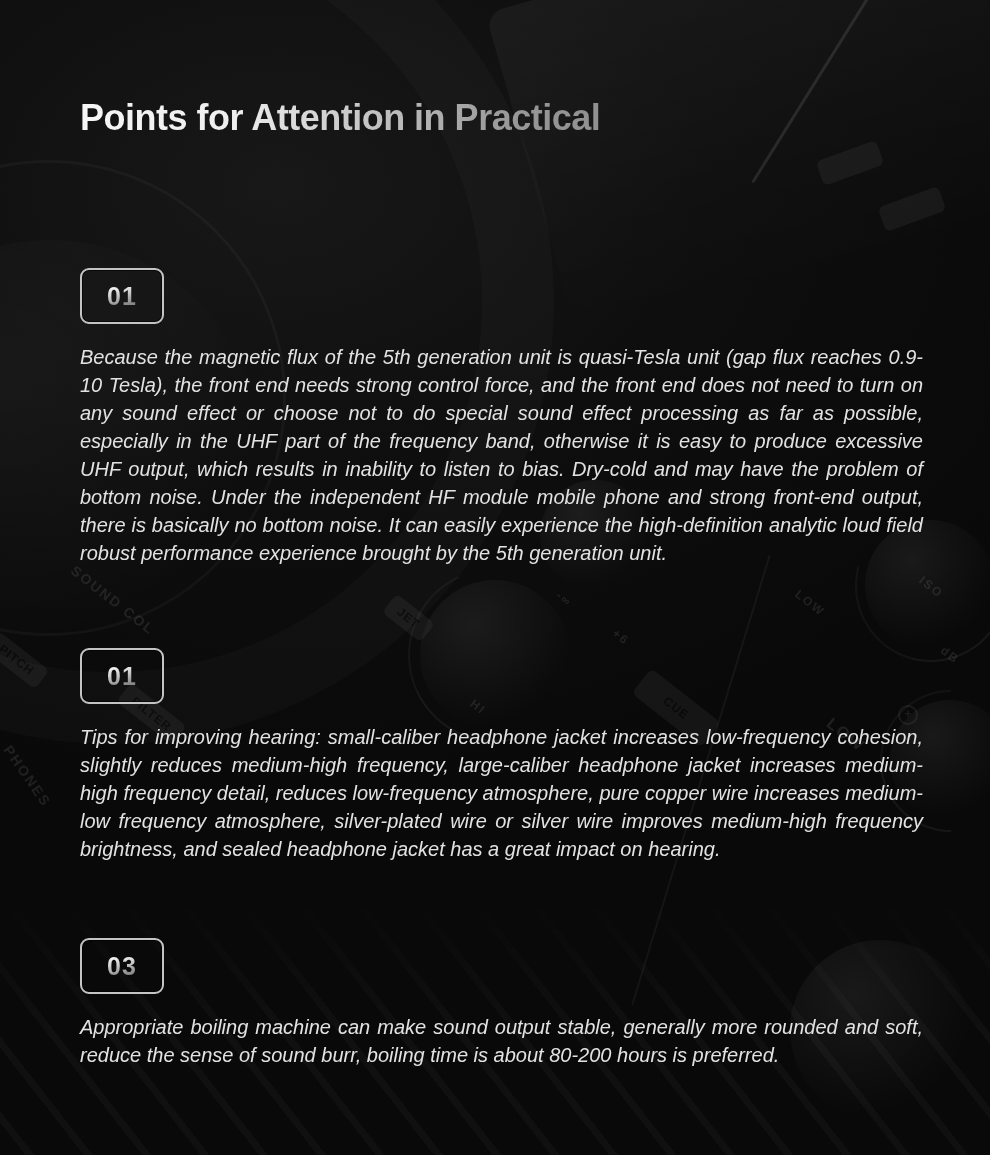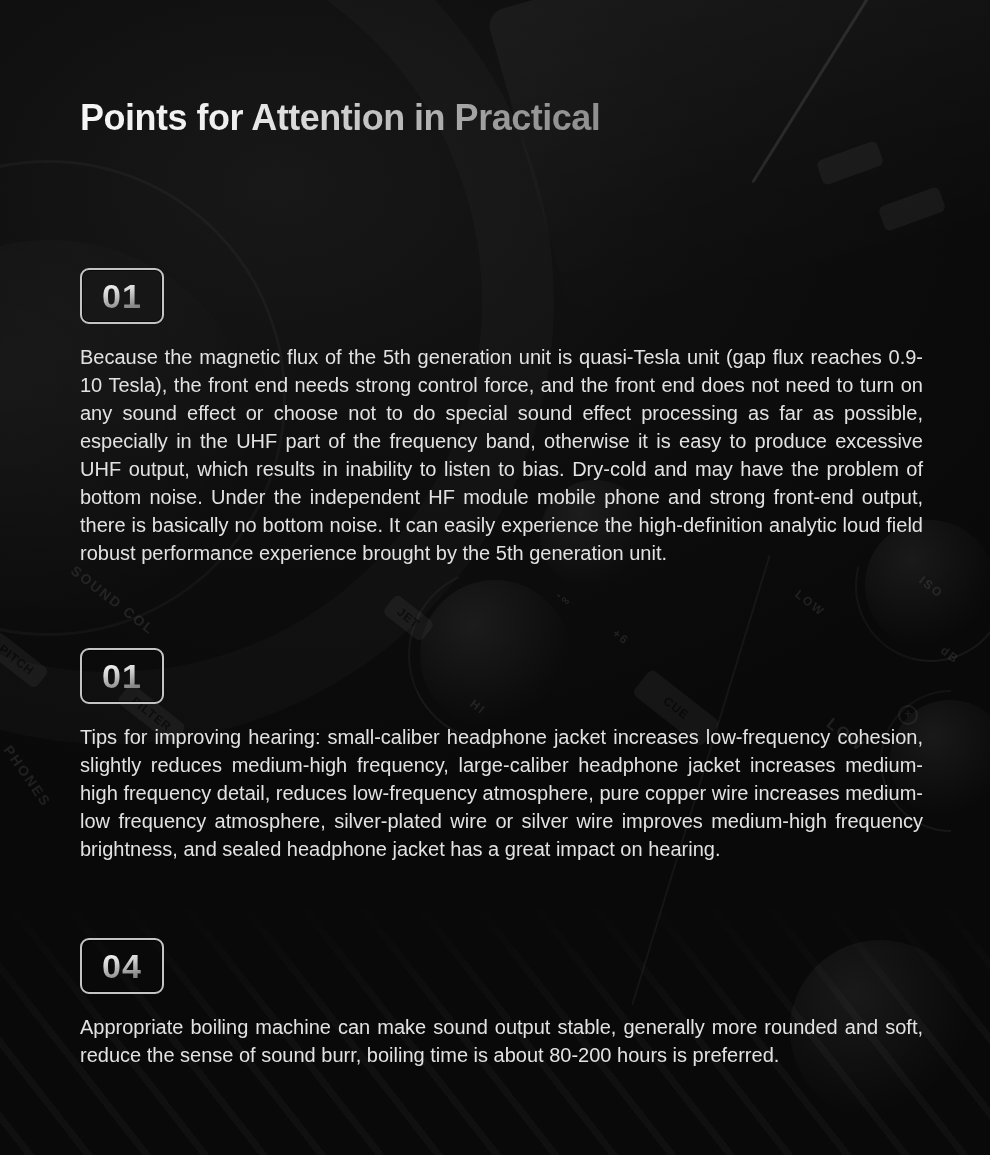--- a/index.html
+++ b/index.html
@@ -56,28 +56,28 @@
     -webkit-text-fill-color:transparent;color:transparent;
   }
   .title span{display:block;}
   .section{position:absolute;left:80px;width:843px;}
   .badge{
     width:80px;height:52px;border:2px solid #c4c4c4;border-radius:9px;
     display:flex;align-items:center;justify-content:center;
     box-shadow:0 0 0 1px rgba(0,0,0,0.6) inset;
   }
   .badge span{
-    font-size:34px;font-weight:bold;letter-spacing:1px;
+    font-size:25px;font-weight:bold;letter-spacing:1px;
     background:linear-gradient(168deg,#ffffff 12%,#d2d2d2 40%,#8e8e8e 72%,#6a6a6a 100%);
     -webkit-background-clip:text;background-clip:text;
     -webkit-text-fill-color:transparent;color:transparent;
   }
   .para{
     margin:19px 0 0 0;color:#e2e2e2;
-    font-size:20px;line-height:28px;text-align:justify;
+    font-size:20px;line-height:28px;text-align:justify;font-style:italic;
   }
 </style>
 </head>
 <body>
 
 <div class="page">
 
   <div class="bg">
     <div class="ring1"></div>
     <div class="ring2"></div>
@@ -129,18 +129,18 @@
 
   <section class="section" style="top:648px;">
     <div class="badge">
       <span>01</span>
     </div>
     <p class="para">Tips for improving hearing: small-caliber headphone jacket increases low-frequency cohesion, slightly reduces medium-high frequency, large-caliber headphone jacket increases medium-high frequency detail, reduces low-frequency atmosphere, pure copper wire increases medium-low frequency atmosphere, silver-plated wire or silver wire improves medium-high frequency brightness, and sealed headphone jacket has a great impact on hearing.</p>
   </section>
 
   <section class="section" style="top:938px;">
     <div class="badge">
-      <span>04</span>
+      <span>03</span>
     </div>
     <p class="para">Appropriate boiling machine can make sound output stable, generally more rounded and soft, reduce the sense of sound burr, boiling time is about 80-200 hours is preferred.</p>
   </section>
 
 </div>
 
 </body></html>

